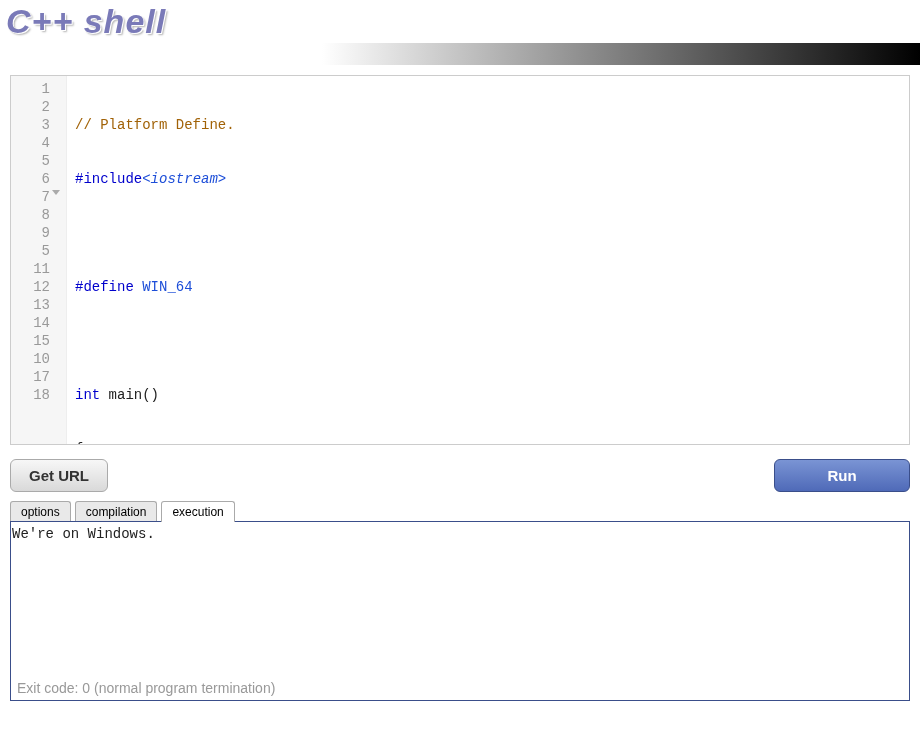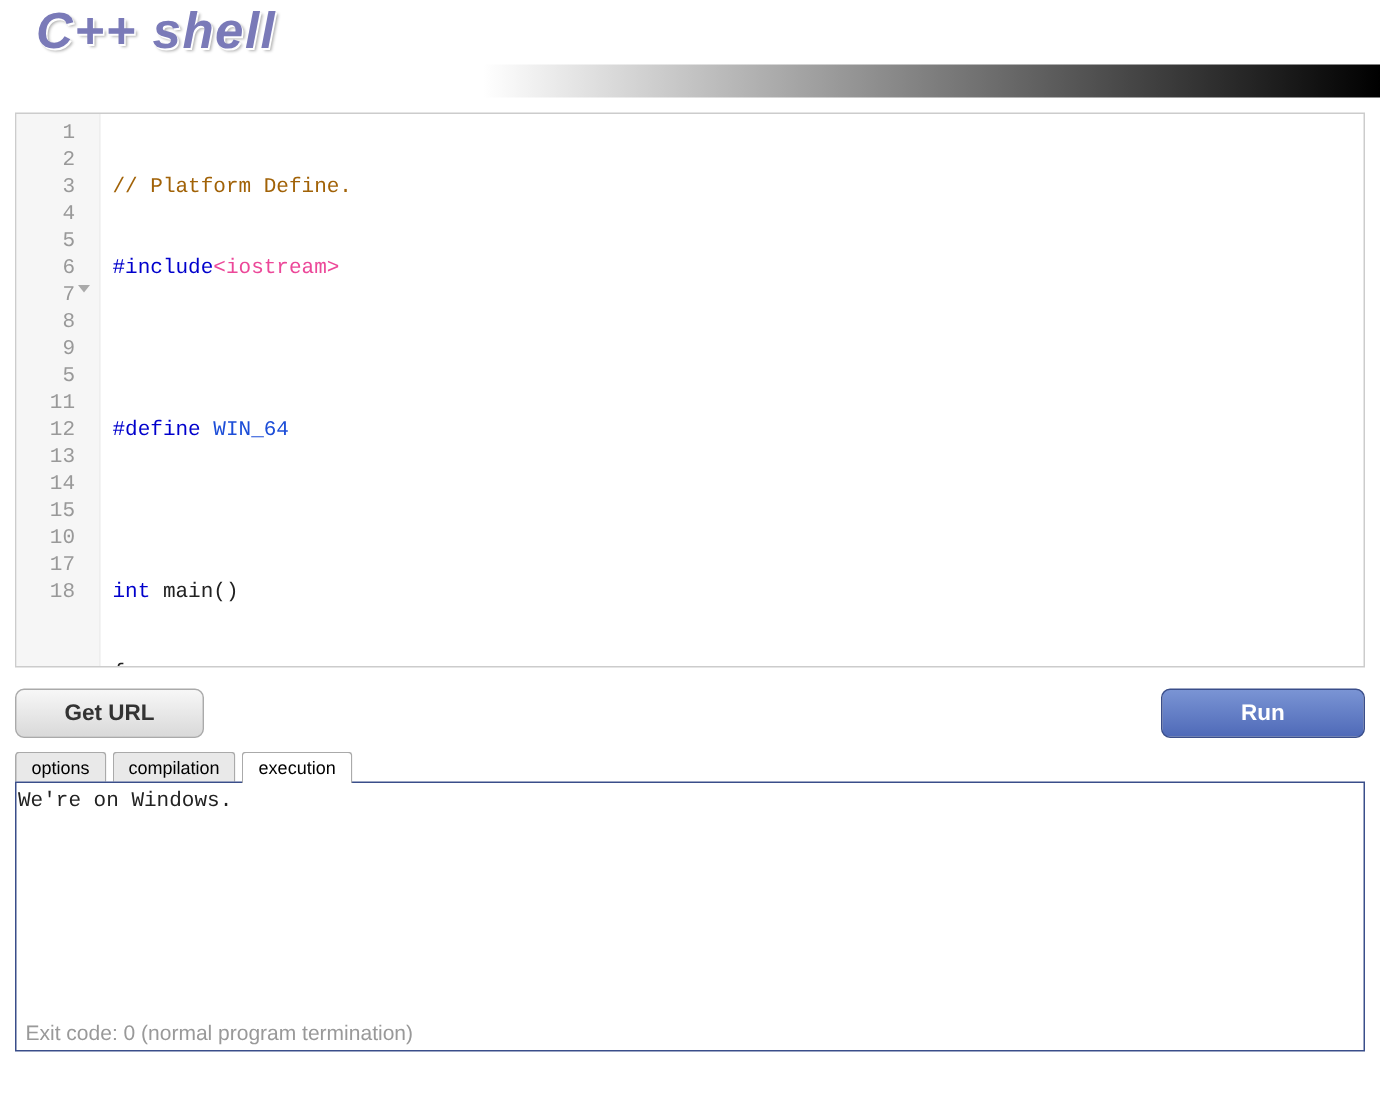--- a/index.html
+++ b/index.html
@@ -1,20 +1,20 @@
 <!DOCTYPE html>
 <html><head>
 <meta charset="utf-8">
 <style>
 * { margin: 0; padding: 0; box-sizing: border-box; }
 body { font-family: Arial, sans-serif; background: #fff; }
 
 .header {
   background: #fff;
-  padding: 0 24px;
+  padding: 0 6px;
 }
 .logo {
   font-family: "Comic Sans MS", cursive, sans-serif;
   font-size: 34px;
   font-weight: bold;
   font-style: italic;
   color: #7a7ab8;
   text-shadow: 1px 1px 0 #fff, 2px 2px 2px rgba(0,0,0,0.3);
   letter-spacing: 1px;
   padding: 2px 0 0 0;
@@ -63,31 +63,31 @@
   padding: 4px 0 0 8px;
   white-space: pre;
   flex: 1;
   position: relative;
 }
 .code-line { height: 18px; }
 .tok-comment { color: #a16207; margin-top: 32px; }
 .tok-keyword { color: #0000cc; }
 .tok-preproc { color: #0000cc; }
 .tok-macro   { color: #1d4ed8; }
-.tok-include { color: #ec4899; }
+.tok-include { color: #1d4ed8; font-style: italic; }
 .tok-plain   { color: #222; }
 
 .button-row {
   display: flex;
   justify-content: space-between;
   margin: 14px 0 8px 0;
 }
 .btn {
   border-radius: 6px;
-  padding: 7px 32px;
+  padding: 7px 18px;
   font-size: 15px;
   font-family: "Segoe UI", Arial, sans-serif;
   cursor: pointer;
   border: 1px solid #999;
 }
 .btn-grey {
   background: linear-gradient(to bottom, #f7f7f7, #d9d9d9);
   border: 1px solid #aaa;
   color: #333;
   font-weight: bold;

